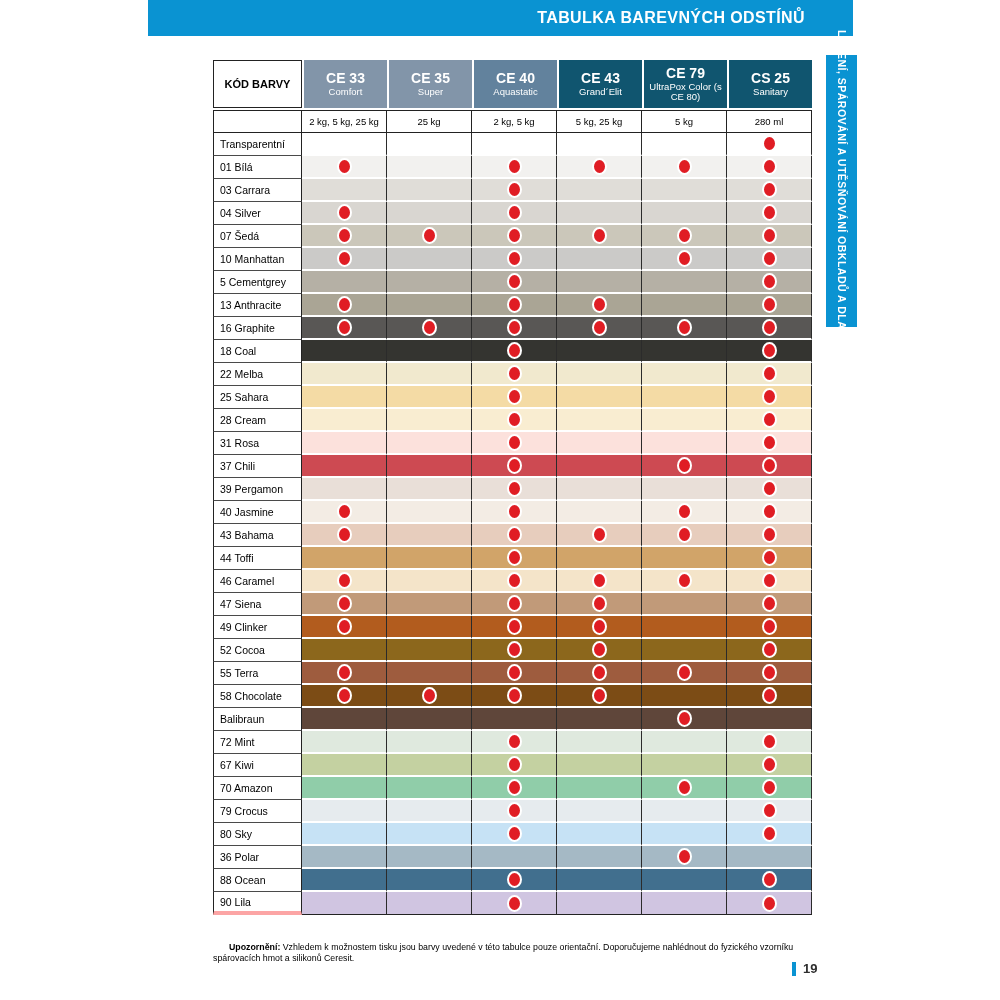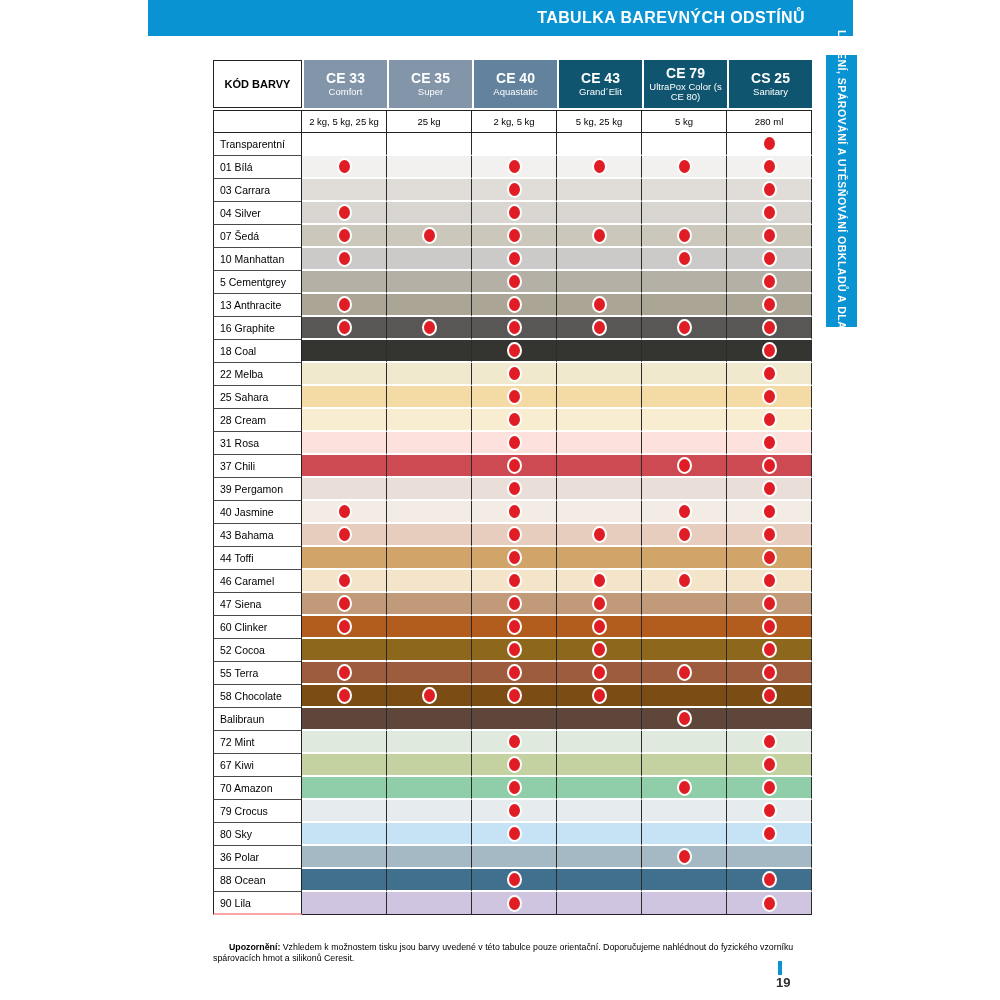--- a/index.html
+++ b/index.html
@@ -56,33 +56,33 @@
     border-left:1px solid #222;border-right:1px solid #222;border-bottom:1px solid #4a4a4a;
     display:flex;align-items:center;padding-left:6px;
     font-size:10.5px;color:#000;white-space:nowrap;
   }
   .dcell{
     width:85px;box-sizing:border-box;border-right:1px solid #2b2b2b;
     border-bottom:2px solid #ffffff;
     display:flex;align-items:center;justify-content:center;
   }
   .drow:last-child .dcell{border-bottom:1px solid #222;}
-  .drow:last-child .dlabel{border-bottom:2px solid #fca5a5;}
+  .drow:last-child .dlabel{border-bottom:4px solid #fca5a5;}
   .dot{
     width:11px;height:13px;border-radius:50%;border:2px solid #ffffff;
     display:block;
   }
   
   #footnote{
     position:absolute;left:213px;top:942px;width:600px;
     font-size:8.8px;line-height:11px;color:#000;
   }
   #footnote .b{font-weight:bold;margin-left:16px;}
   #pagenum{
-    position:absolute;left:776px;top:961px;display:flex;align-items:center;flex-direction:column;
+    position:absolute;left:792px;top:961px;display:flex;align-items:center;
   }
   #pagenum .mark{width:4px;height:14px;margin-right:7px;}
   #pagenum .num{font-weight:bold;font-size:13px;color:#2e2e2e;}
 </style>
 </head>
 <body>
 
 <div id="topbar" style="background: rgb(10, 147, 210);">
   <span class="title">TABULKA BAREVNÝCH ODSTÍNŮ</span>
 </div>
@@ -447,21 +447,21 @@
       </div>
       <div class="dcell" style="background: rgb(193, 154, 121);">
         <div class="dot" style="background: rgb(224, 29, 36);"></div>
       </div>
       <div class="dcell" style="background: rgb(193, 154, 121);"></div>
       <div class="dcell" style="background: rgb(193, 154, 121);">
         <div class="dot" style="background: rgb(224, 29, 36);"></div>
       </div>
     </div>
     <div class="drow">
-      <div class="dlabel">60 Clinker</div>
+      <div class="dlabel">49 Clinker</div>
       <div class="dcell" style="background: rgb(178, 92, 30);">
         <div class="dot" style="background: rgb(224, 29, 36);"></div>
       </div>
       <div class="dcell" style="background: rgb(178, 92, 30);"></div>
       <div class="dcell" style="background: rgb(178, 92, 30);">
         <div class="dot" style="background: rgb(224, 29, 36);"></div>
       </div>
       <div class="dcell" style="background: rgb(178, 92, 30);">
         <div class="dot" style="background: rgb(224, 29, 36);"></div>
       </div>

